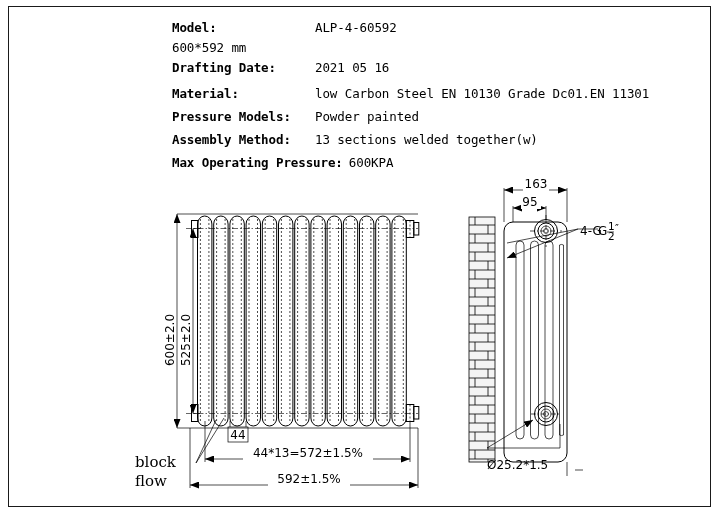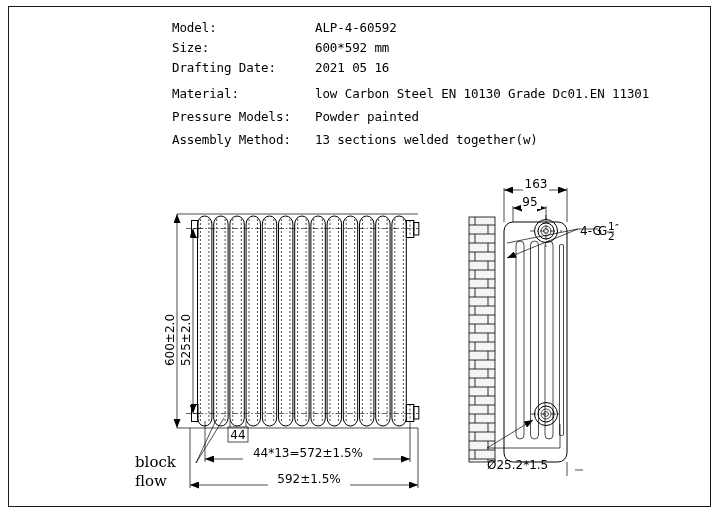--- a/index.html
+++ b/index.html
@@ -44,20 +44,21 @@
     align-items: baseline;
     height: 20px;
     font-size: 12.5px;
     font-family: "DejaVu Sans Mono", monospace;
     letter-spacing: -0.1px;
     white-space: nowrap;
   }
   .spec-label {
     width: 143px;
     flex: 0 0 143px;
+    font-weight: bold;
   }
   .spec-value { flex: 1 1 auto; }
   .spec-row.single .spec-label { width: auto; flex: 0 0 auto; }
   .spec-row.single .spec-value { margin-left: 6px; flex: 0 0 auto;}
   .gap-top { margin-top: 3px; align-items: center; }
 
   
   #drawing {
     position: absolute;
     left: 0; top: 0;
@@ -90,38 +91,41 @@
 <div id="sheet">
 
   <div id="sheet-border"></div>
 
   <div id="spec-block">
     <div class="spec-row">
       <span class="spec-label">Model:</span>
       <span class="spec-value">ALP-4-60592</span>
     </div>
     <div class="spec-row">
-      <span class="spec-label">Size:</span>
       <span class="spec-value">600*592 mm</span>
     </div>
     <div class="spec-row">
       <span class="spec-label">Drafting Date:</span>
       <span class="spec-value">2021 05 16</span>
     </div>
     <div class="spec-row gap-top">
       <span class="spec-label">Material:</span>
       <span class="spec-value">low Carbon Steel  EN 10130 Grade Dc01.EN 11301</span>
     </div>
     <div class="spec-row gap-top">
       <span class="spec-label">Pressure Models:</span>
       <span class="spec-value">Powder painted</span>
     </div>
     <div class="spec-row gap-top">
       <span class="spec-label">Assembly Method:</span>
       <span class="spec-value">13 sections welded together(w)</span>
+    </div>
+    <div class="spec-row single gap-top">
+      <span class="spec-label">Max Operating Pressure:</span>
+      <span class="spec-value">600KPA</span>
     </div>
   </div>
 
   <svg id="drawing" viewBox="0 0 720 521">
     <defs>
 
       <marker id="arrR" markerWidth="9" markerHeight="7" refX="9" refY="3.5" orient="auto" markerUnits="userSpaceOnUse">
         <path d="M0,0 L9,3.5 L0,7 Z" fill="#000"></path>
       </marker>
       <marker id="arrL" markerWidth="9" markerHeight="7" refX="0" refY="3.5" orient="auto" markerUnits="userSpaceOnUse">

